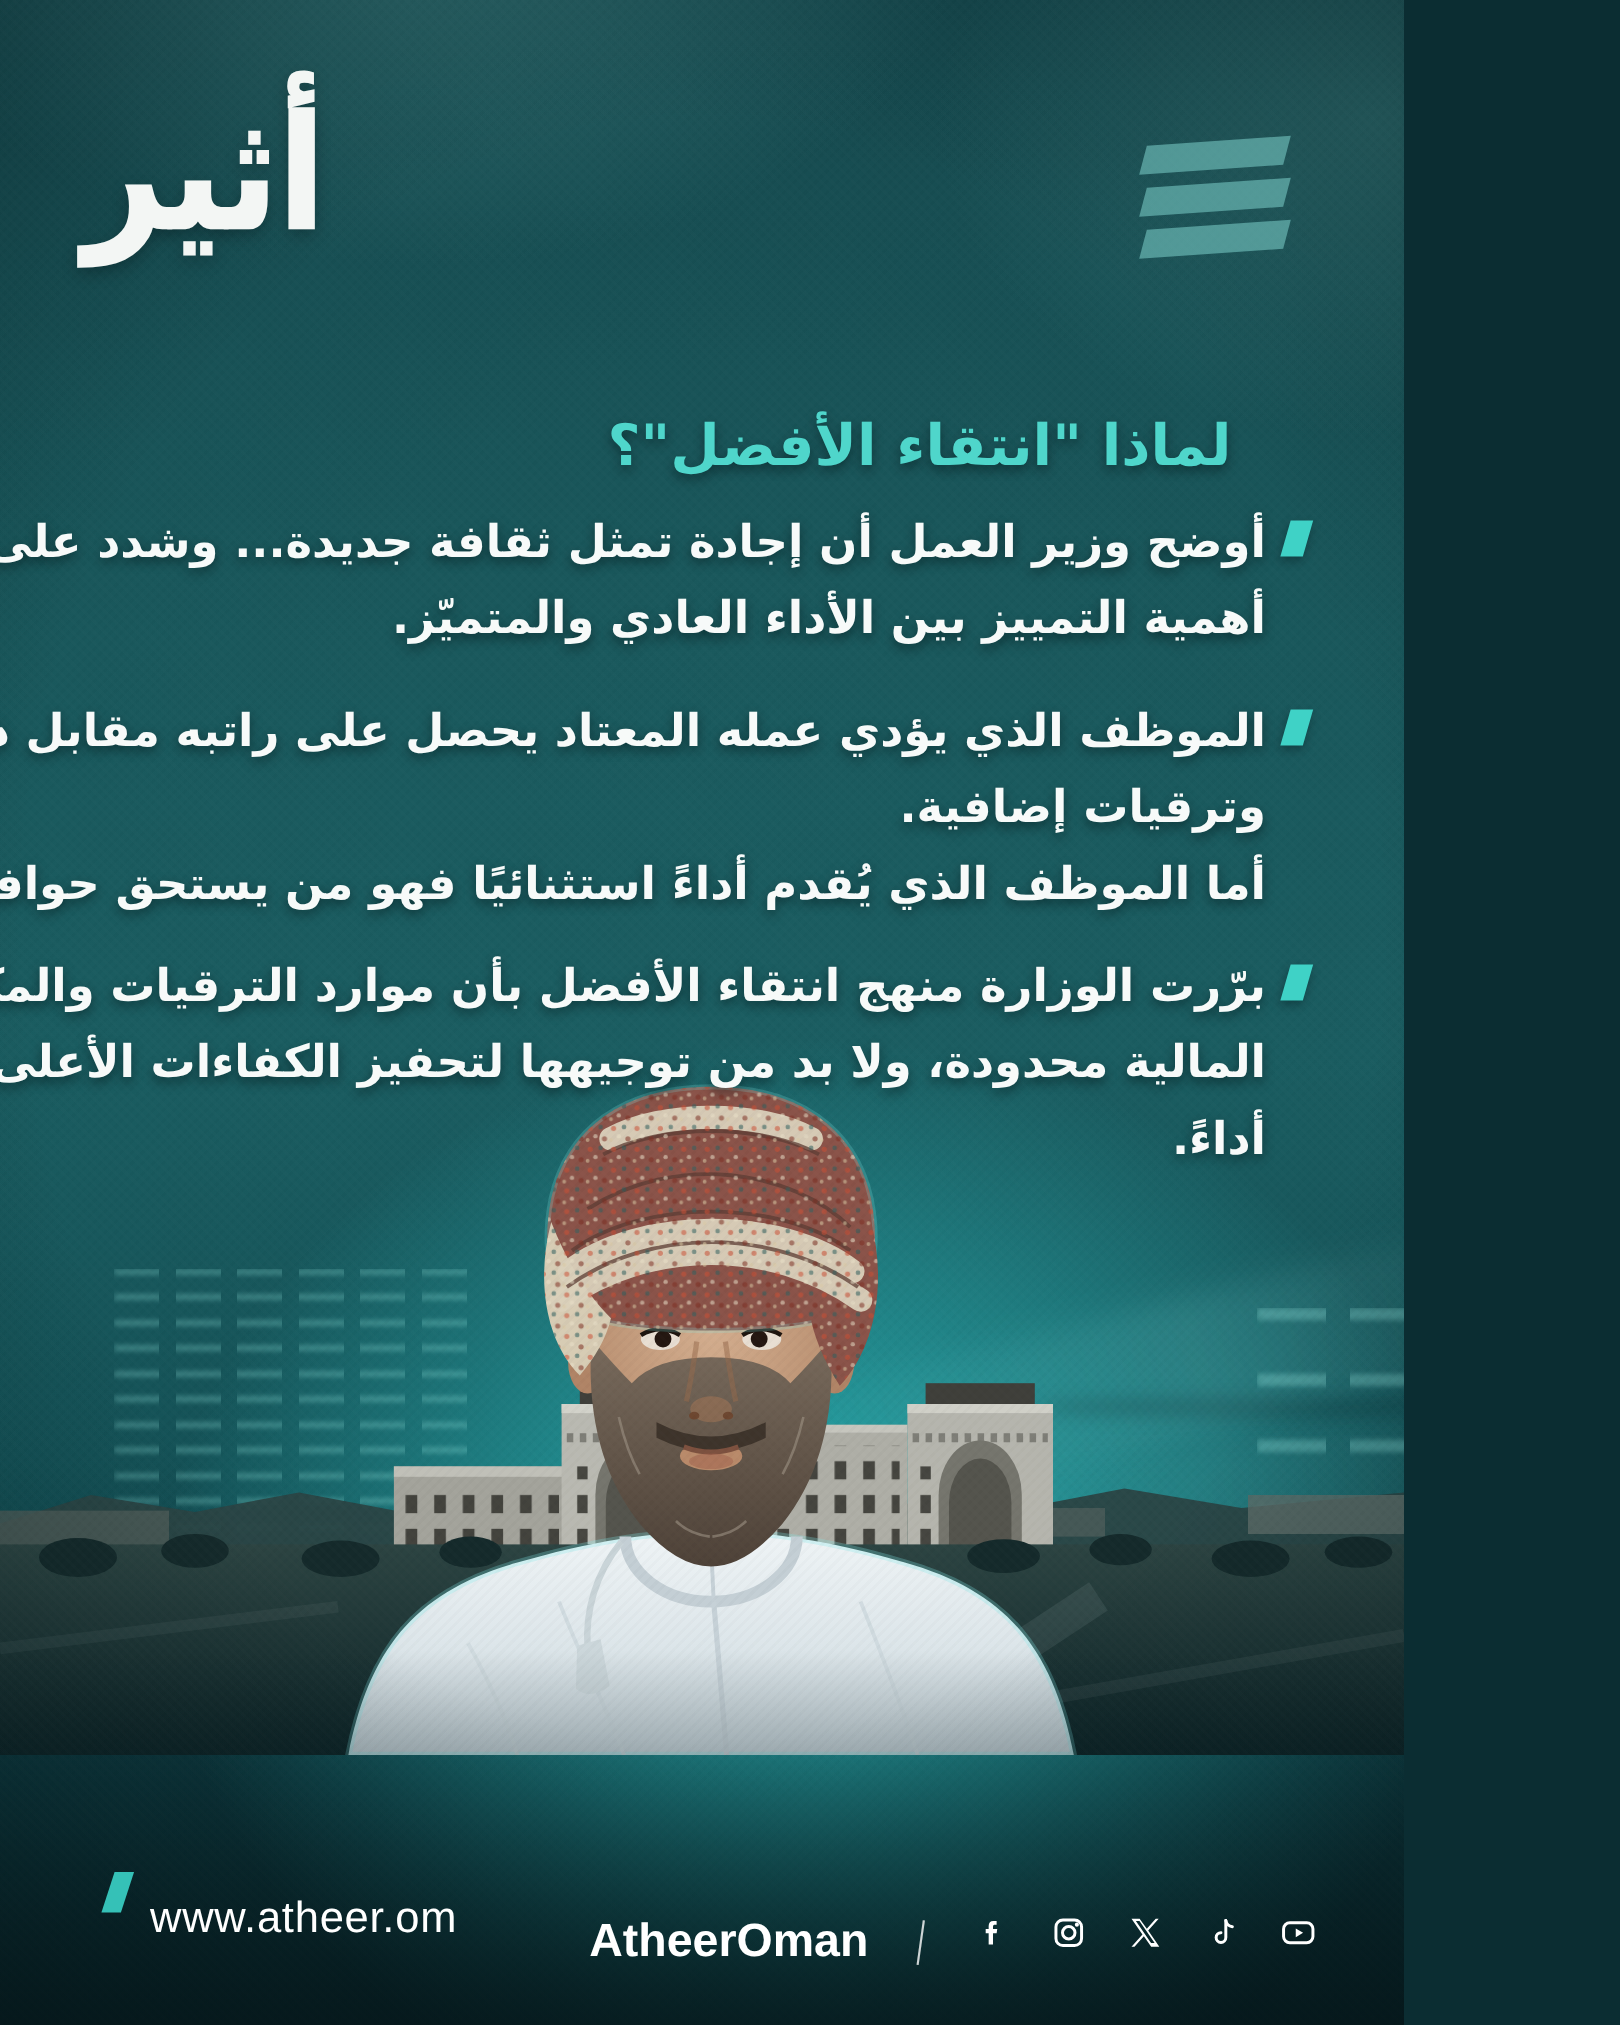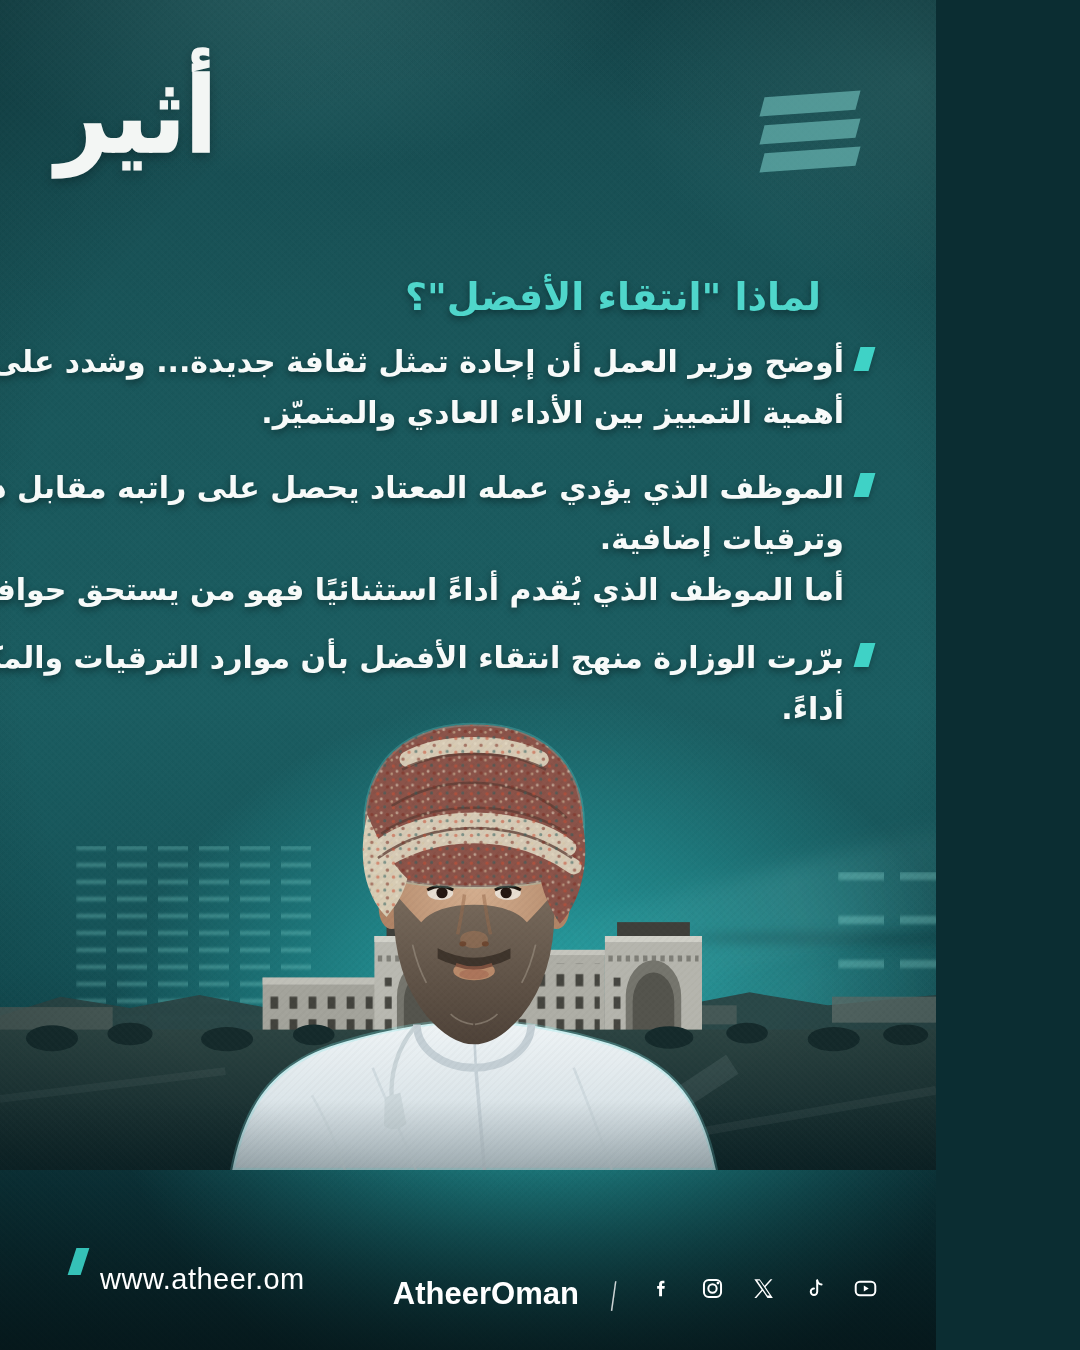--- a/index.html
+++ b/index.html
@@ -249,20 +249,21 @@
     <div class="bullet-text">
       <span class="line">الموظف الذي يؤدي عمله المعتاد يحصل على راتبه مقابل ذلك،</span>
       <span class="line last">وترقيات إضافية.</span>
       <span class="line">أما الموظف الذي يُقدم أداءً استثنائيًا فهو من يستحق حوافز</span>
     </div>
   </div>
   <div class="bullet b3">
     <span class="marker"></span>
     <div class="bullet-text">
       <span class="line">برّرت الوزارة منهج انتقاء الأفضل بأن موارد الترقيات والمكافآت</span>
+      <span class="line">المالية محدودة، ولا بد من توجيهها لتحفيز الكفاءات الأعلى</span>
       <span class="line last">أداءً.</span>
     </div>
   </div>
 
   <div class="footer-left">
     <span class="slash"></span>
     <span class="site">www.atheer.om</span>
   </div>
 
   <div class="footer-right">

